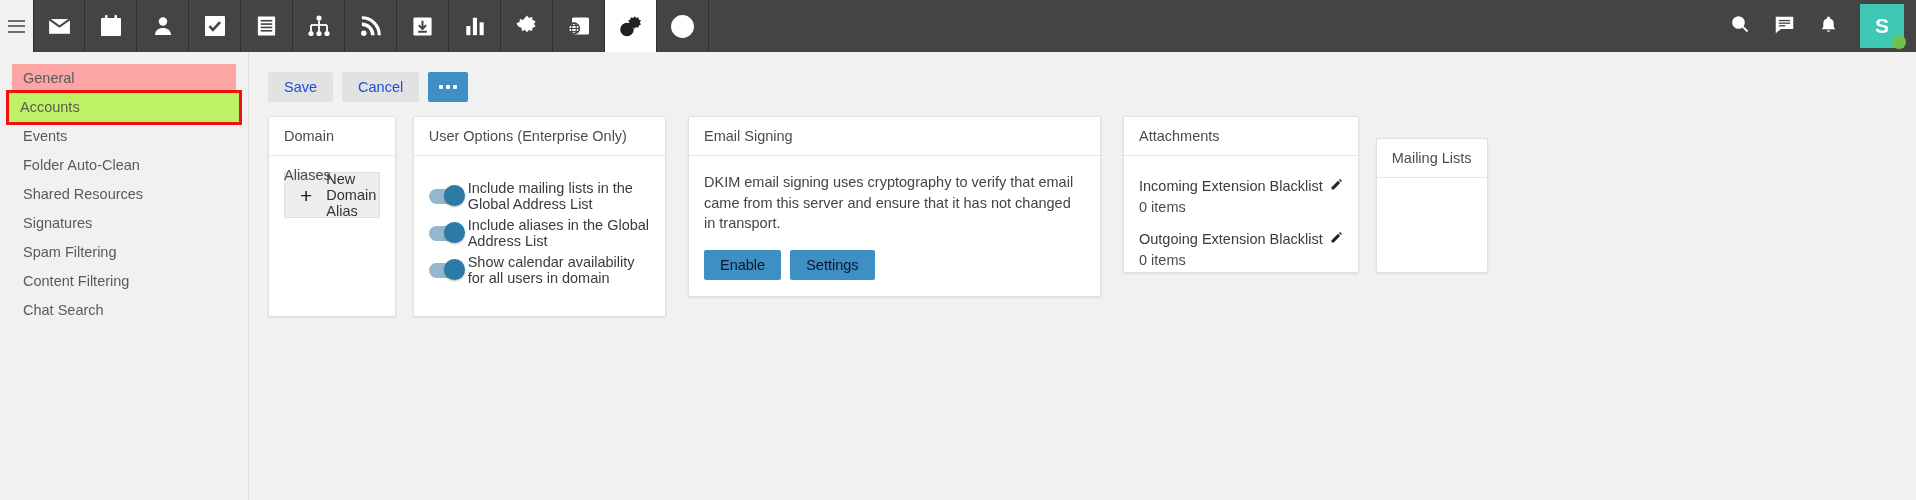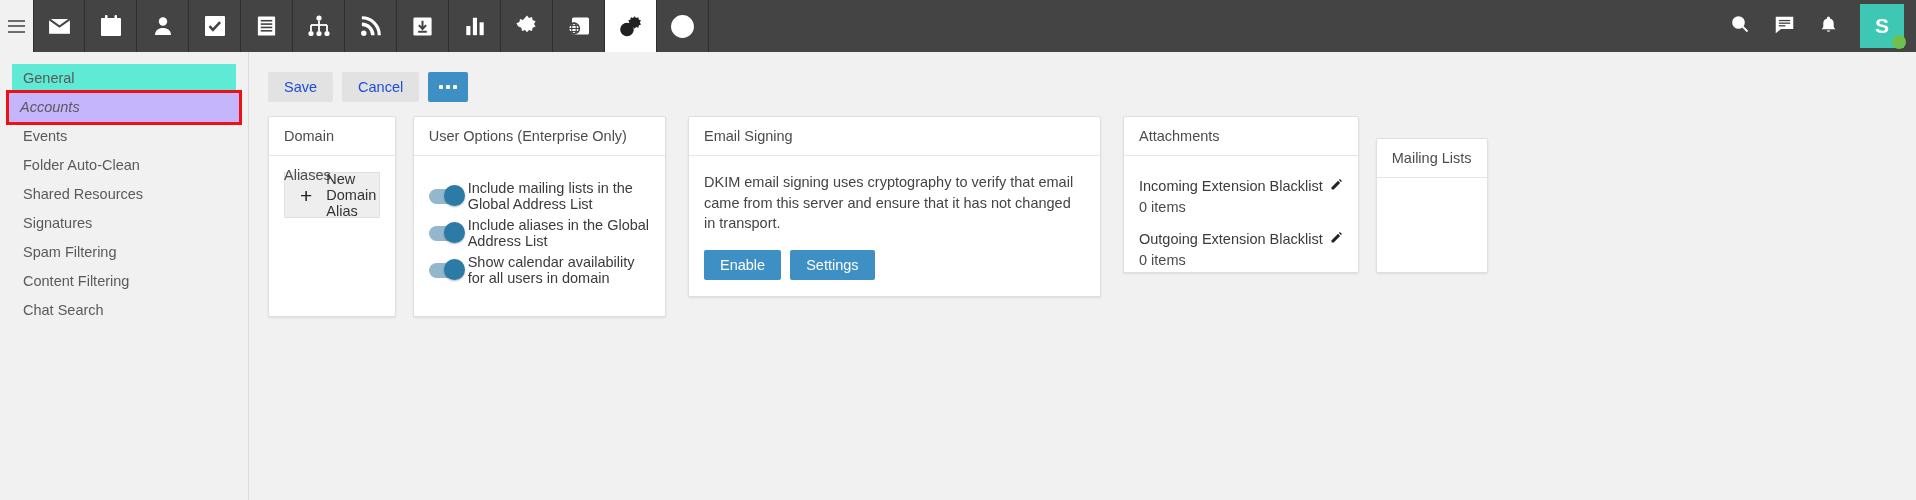--- a/index.html
+++ b/index.html
@@ -77,45 +77,45 @@
     padding-top: 12px;
   }
   .side-item {
     height: 29px; line-height: 29px;
     margin: 0 12px;
     padding-left: 11px;
     font-size: 14.5px; color: #5a5a5a;
     cursor: pointer;
     white-space: nowrap;
   }
-  .side-item.selected { background: #5eead4; }
+  .side-item.selected { background: #fca5a5; }
   .side-item.highlighted {
     outline: 3px solid #ee1111;
-    background: #c4b5fd;
+    background: #bef264;
     position: relative; z-index: 3;
-    margin-left: 9px; margin-right: 9px; font-style: italic;
+    margin-left: 9px; margin-right: 9px;
   }
 
   
   .content {
     position: absolute; top: 52px; left: 250px;
     width: 1666px; height: 448px;
     background: #f1f1f1;
     overflow: hidden;
   }
   .toolbar { padding: 20px 0 0 18px; display: flex; align-items: center; gap: 9px; }
   .btn {
     font-family: "Liberation Sans", sans-serif;
     font-size: 14.5px;
     border: none; border-radius: 2px;
     padding: 0 16px; height: 30px; line-height: 30px;
     cursor: pointer;
   }
   .btn-disabled { background: #e2e2e2; color: #1d4ed8; cursor: default; }
-  .btn-primary { background: #3e8fc4; color: #ffffff; }
+  .btn-primary { background: #3e8fc4; color: #0f172a; }
   .btn-dots {
     background: #3e8fc4; border: none; border-radius: 2px;
     width: 40px; height: 30px;
     display: flex; align-items: center; justify-content: center; gap: 3px;
     cursor: pointer;
   }
   .btn-dots span { width: 4px; height: 4px; background: #ffffff; border-radius: 1px; display: block; }
 
   .columns { display: flex; gap: 22px; padding: 14px 0 0 18px; align-items: flex-start; }
   .col { display: flex; flex-direction: row; gap: 17px; }

